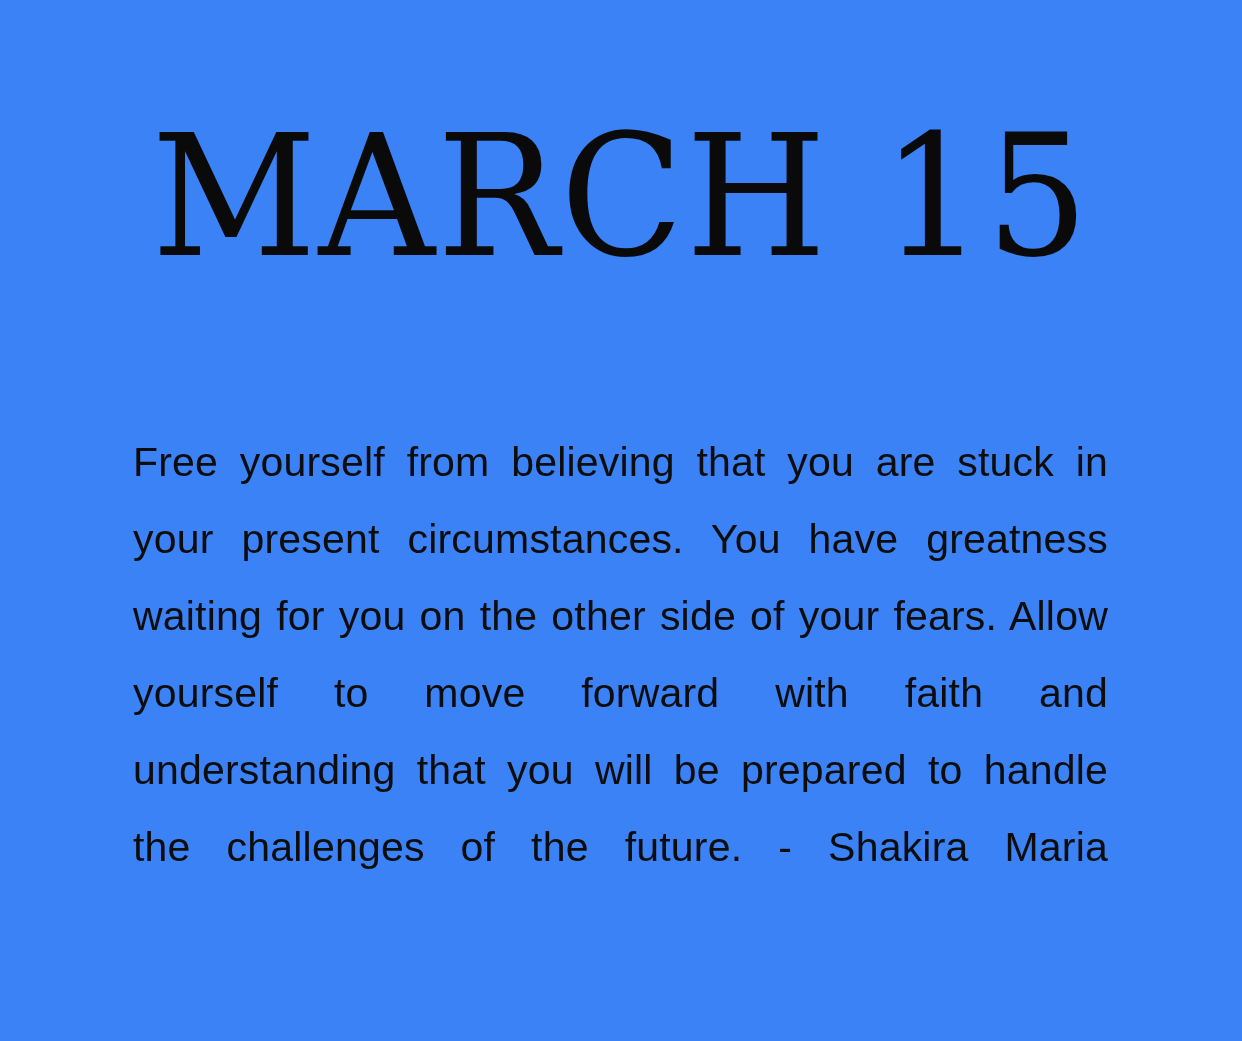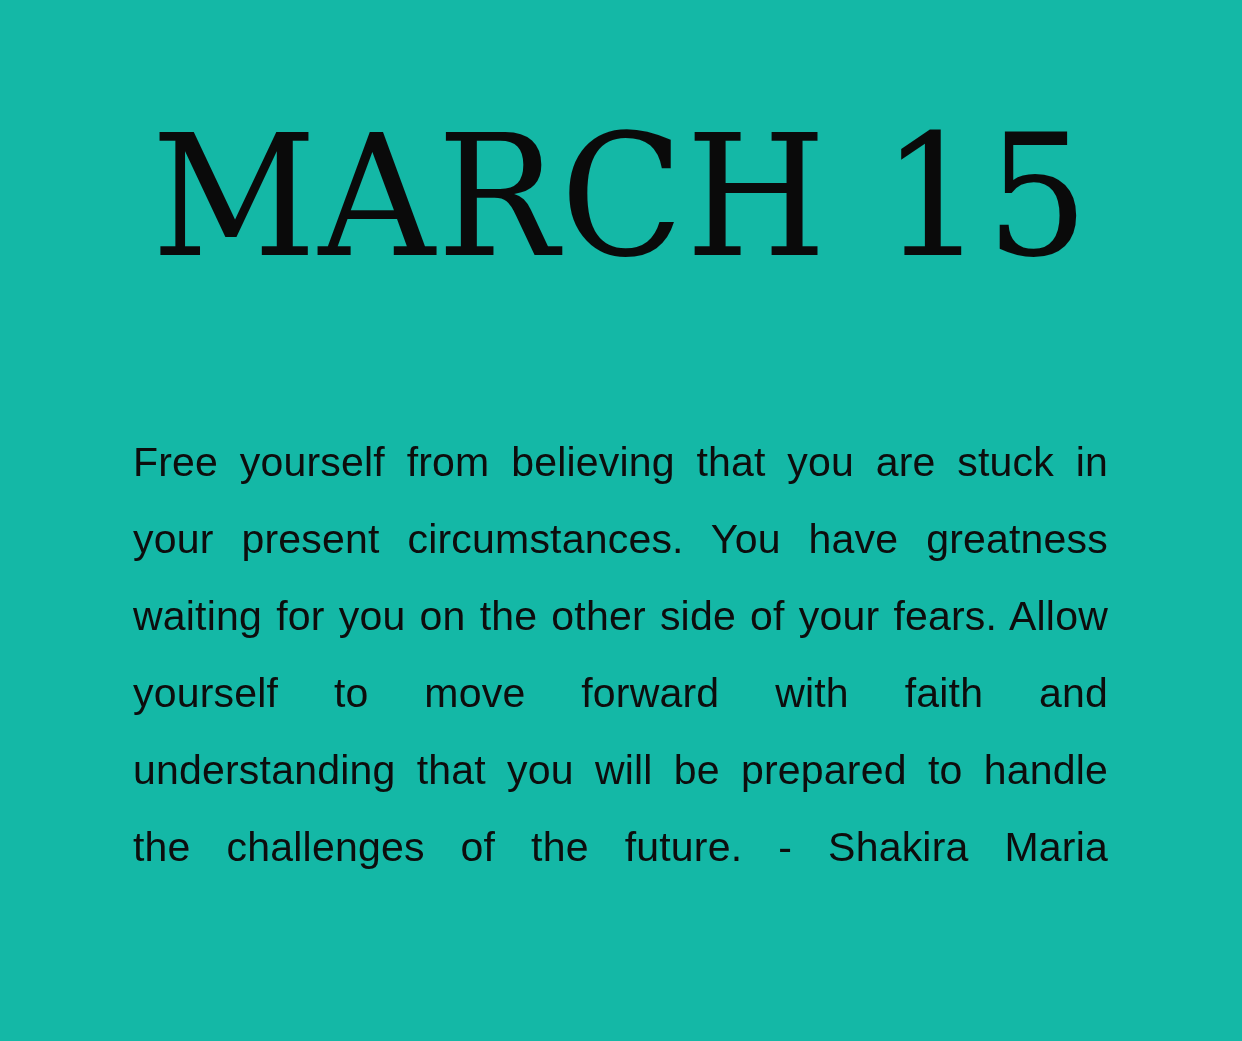--- a/index.html
+++ b/index.html
@@ -11,21 +11,21 @@
     height: 1041px;
     background: #fdfdfd;
     font-family: "Liberation Serif", serif;
     color: #111111;
     overflow: hidden;
   }
   .card {
     position: relative;
     width: 1242px;
     height: 1041px;
-    background: #14b8a6;
+    background: #3b82f6;
     box-sizing: border-box;
   }
   .header-block {
     position: absolute;
     left: 0;
     right: 0;
     top: 120px;
     text-align: center;
   }
   .title {

